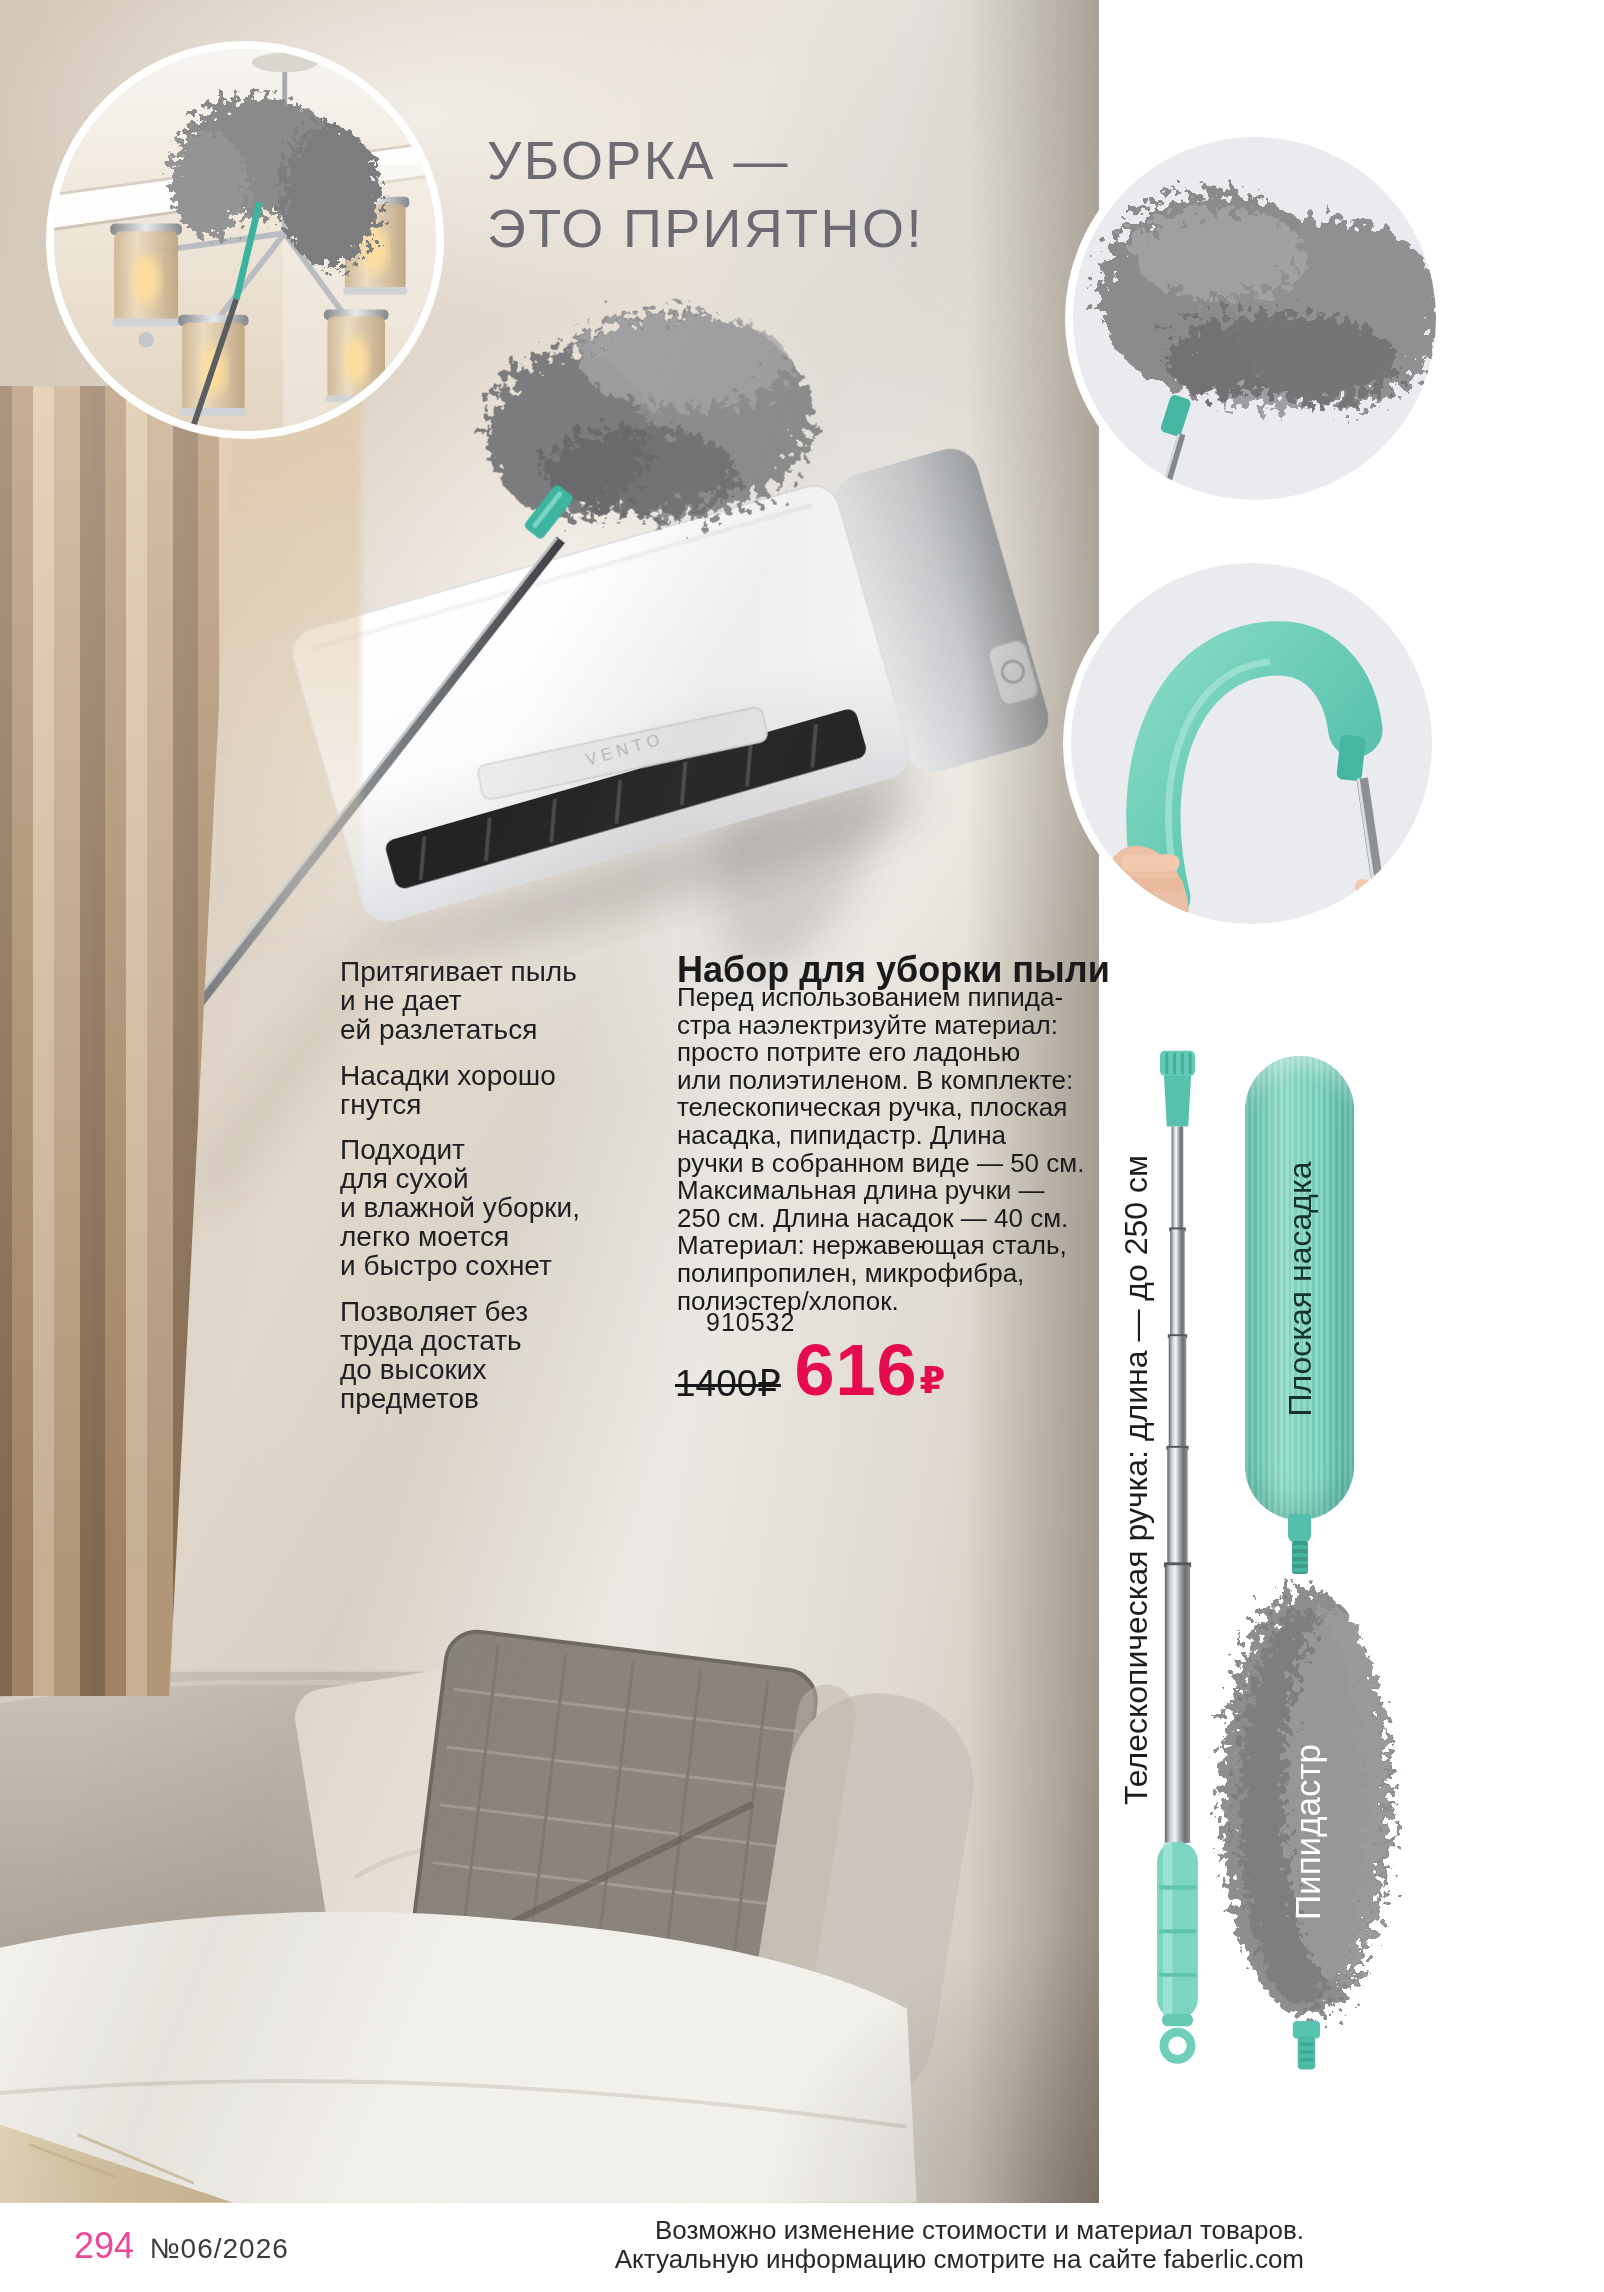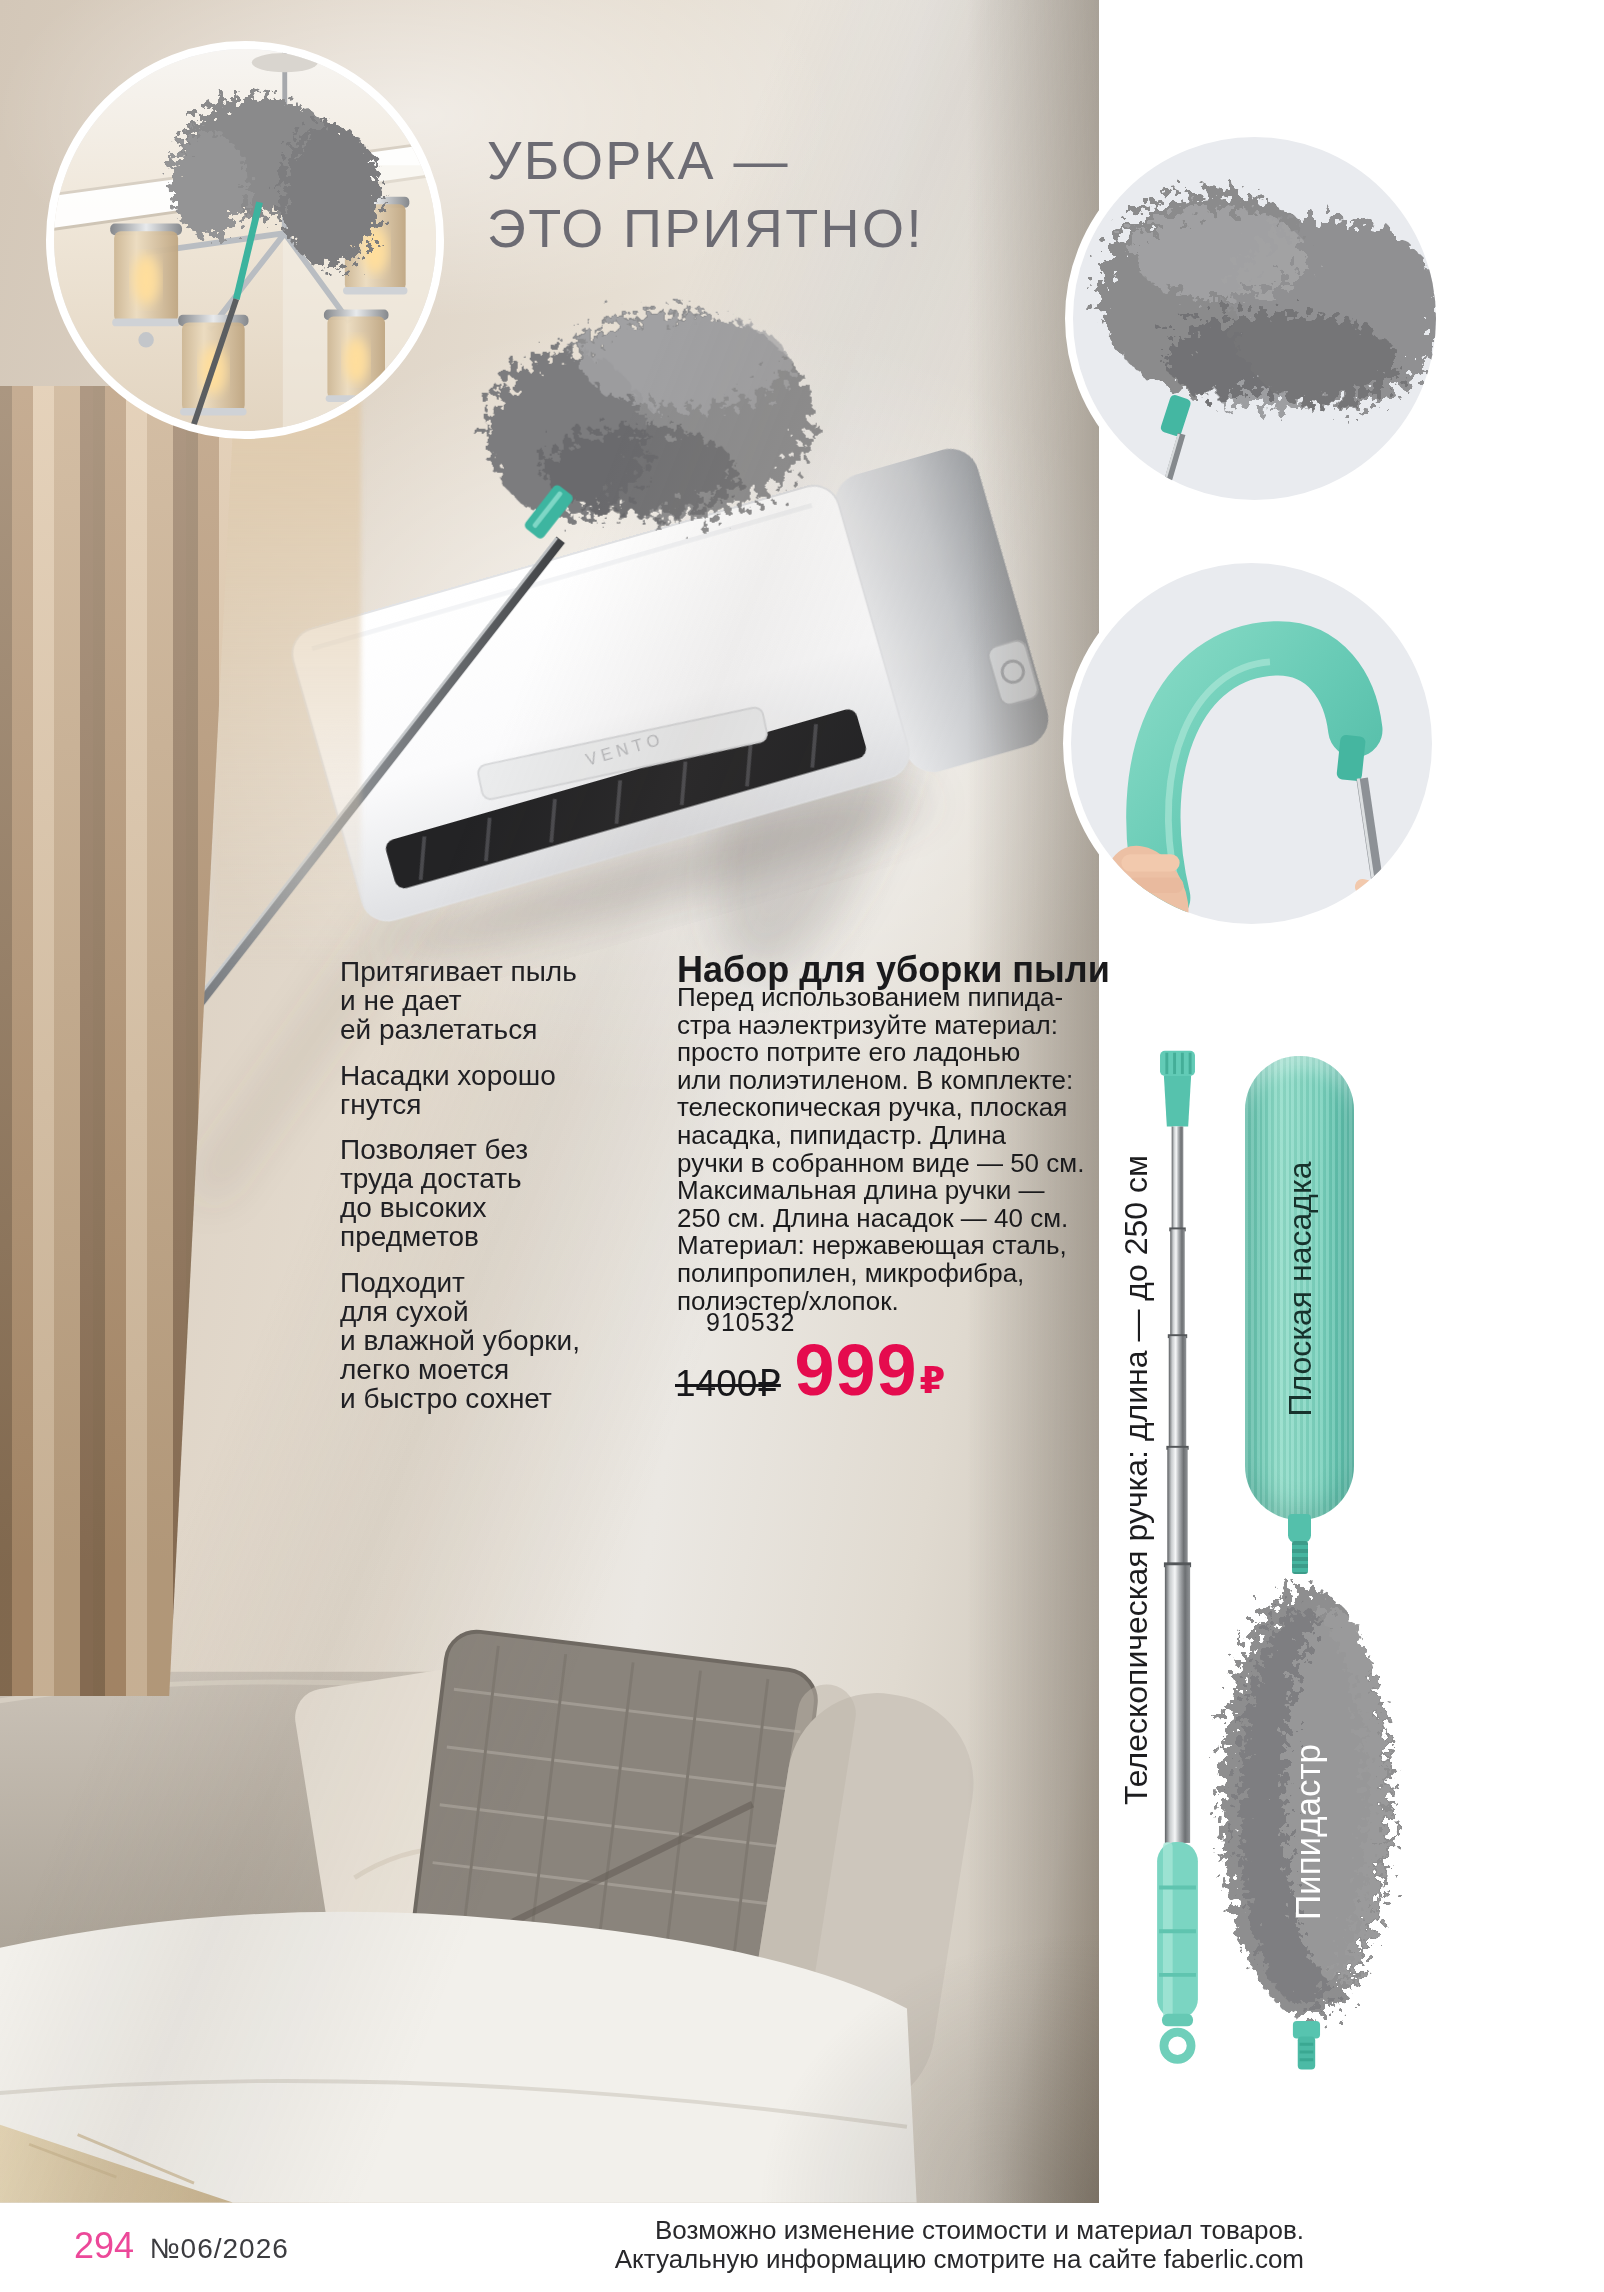--- a/index.html
+++ b/index.html
@@ -331,50 +331,50 @@
       </g>
     </svg>
   </div>
 
   <div class="benefits">
     <p class="preline">Притягивает пыль
 и не дает
 ей разлетаться</p>
     <p class="preline">Насадки хорошо
 гнутся</p>
-    <p class="preline">Позволяет без
-труда достать
-до высоких
-предметов</p>
     <p class="preline">Подходит
 для сухой
 и влажной уборки,
 легко моется
 и быстро сохнет</p>
+    <p class="preline">Позволяет без
+труда достать
+до высоких
+предметов</p>
   </div>
 
   <div class="desc">
     <h3>Набор для уборки пыли</h3>
     <div class="body preline">Перед использованием пипида-
 стра наэлектризуйте материал:
 просто потрите его ладонью
 или полиэтиленом. В комплекте:
 телескопическая ручка, плоская
 насадка, пипидастр. Длина
 ручки в собранном виде — 50 см.
 Максимальная длина ручки —
 250 см. Длина насадок — 40 см.
 Материал: нержавеющая сталь,
 полипропилен, микрофибра,
 полиэстер/хлопок.</div>
   </div>
   <div class="code">910532</div>
   <div class="price-row">
     <span class="old-price">1400₽</span>
-    <span class="new-price">999</span>
+    <span class="new-price">616</span>
     <span class="currency">₽</span>
   </div>
 
   <div class="v-label handle">Телескопическая ручка: длина — до 250 см</div>
 
   <svg class="pole-svg" width="107" height="1029" viewBox="0 0 110 1060">
     <defs>
       <linearGradient id="metalV" x1="0" y1="0" x2="1" y2="0">
         <stop offset="0" stop-color="#5c5f62"></stop>
           <stop offset="0.2" stop-color="#c9ccce"></stop>

